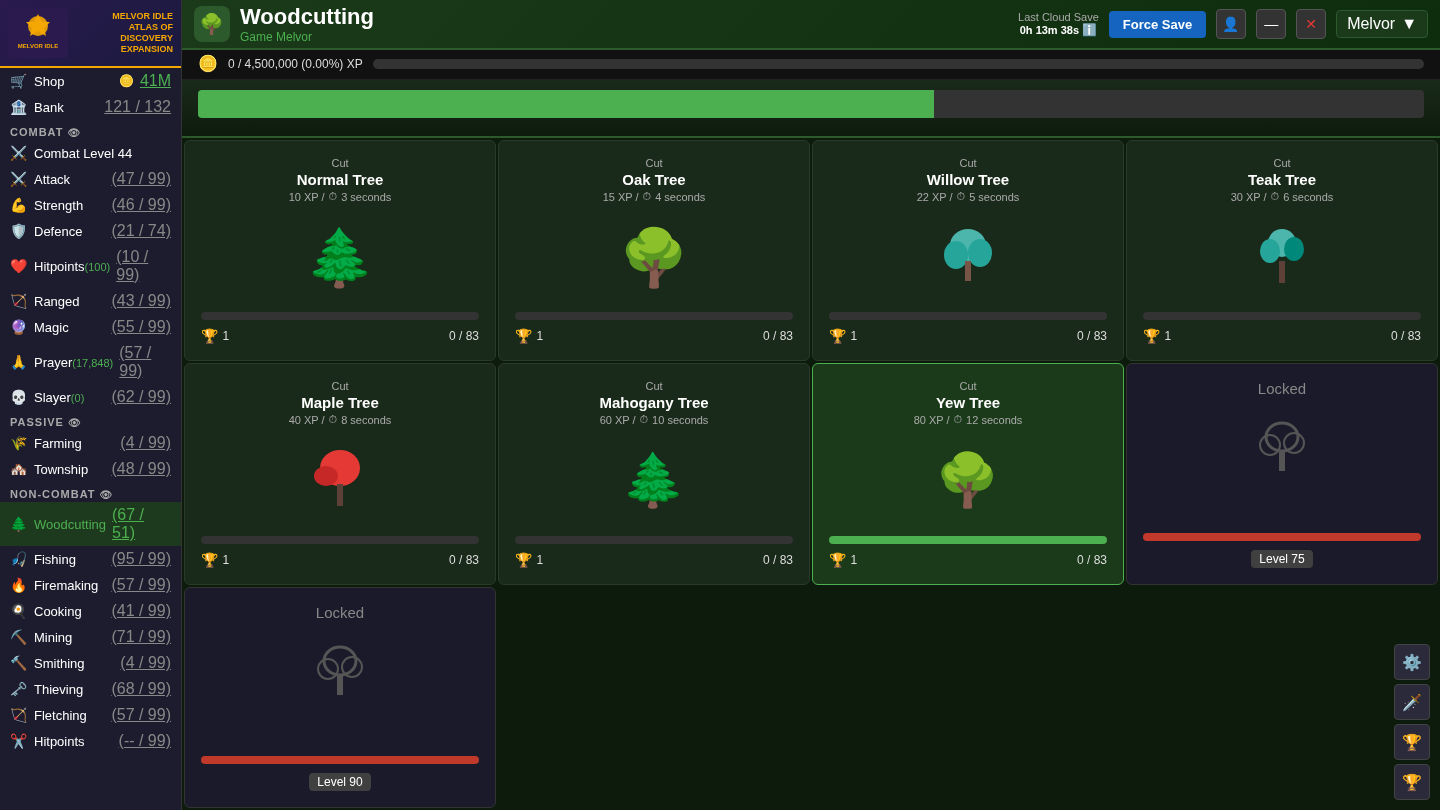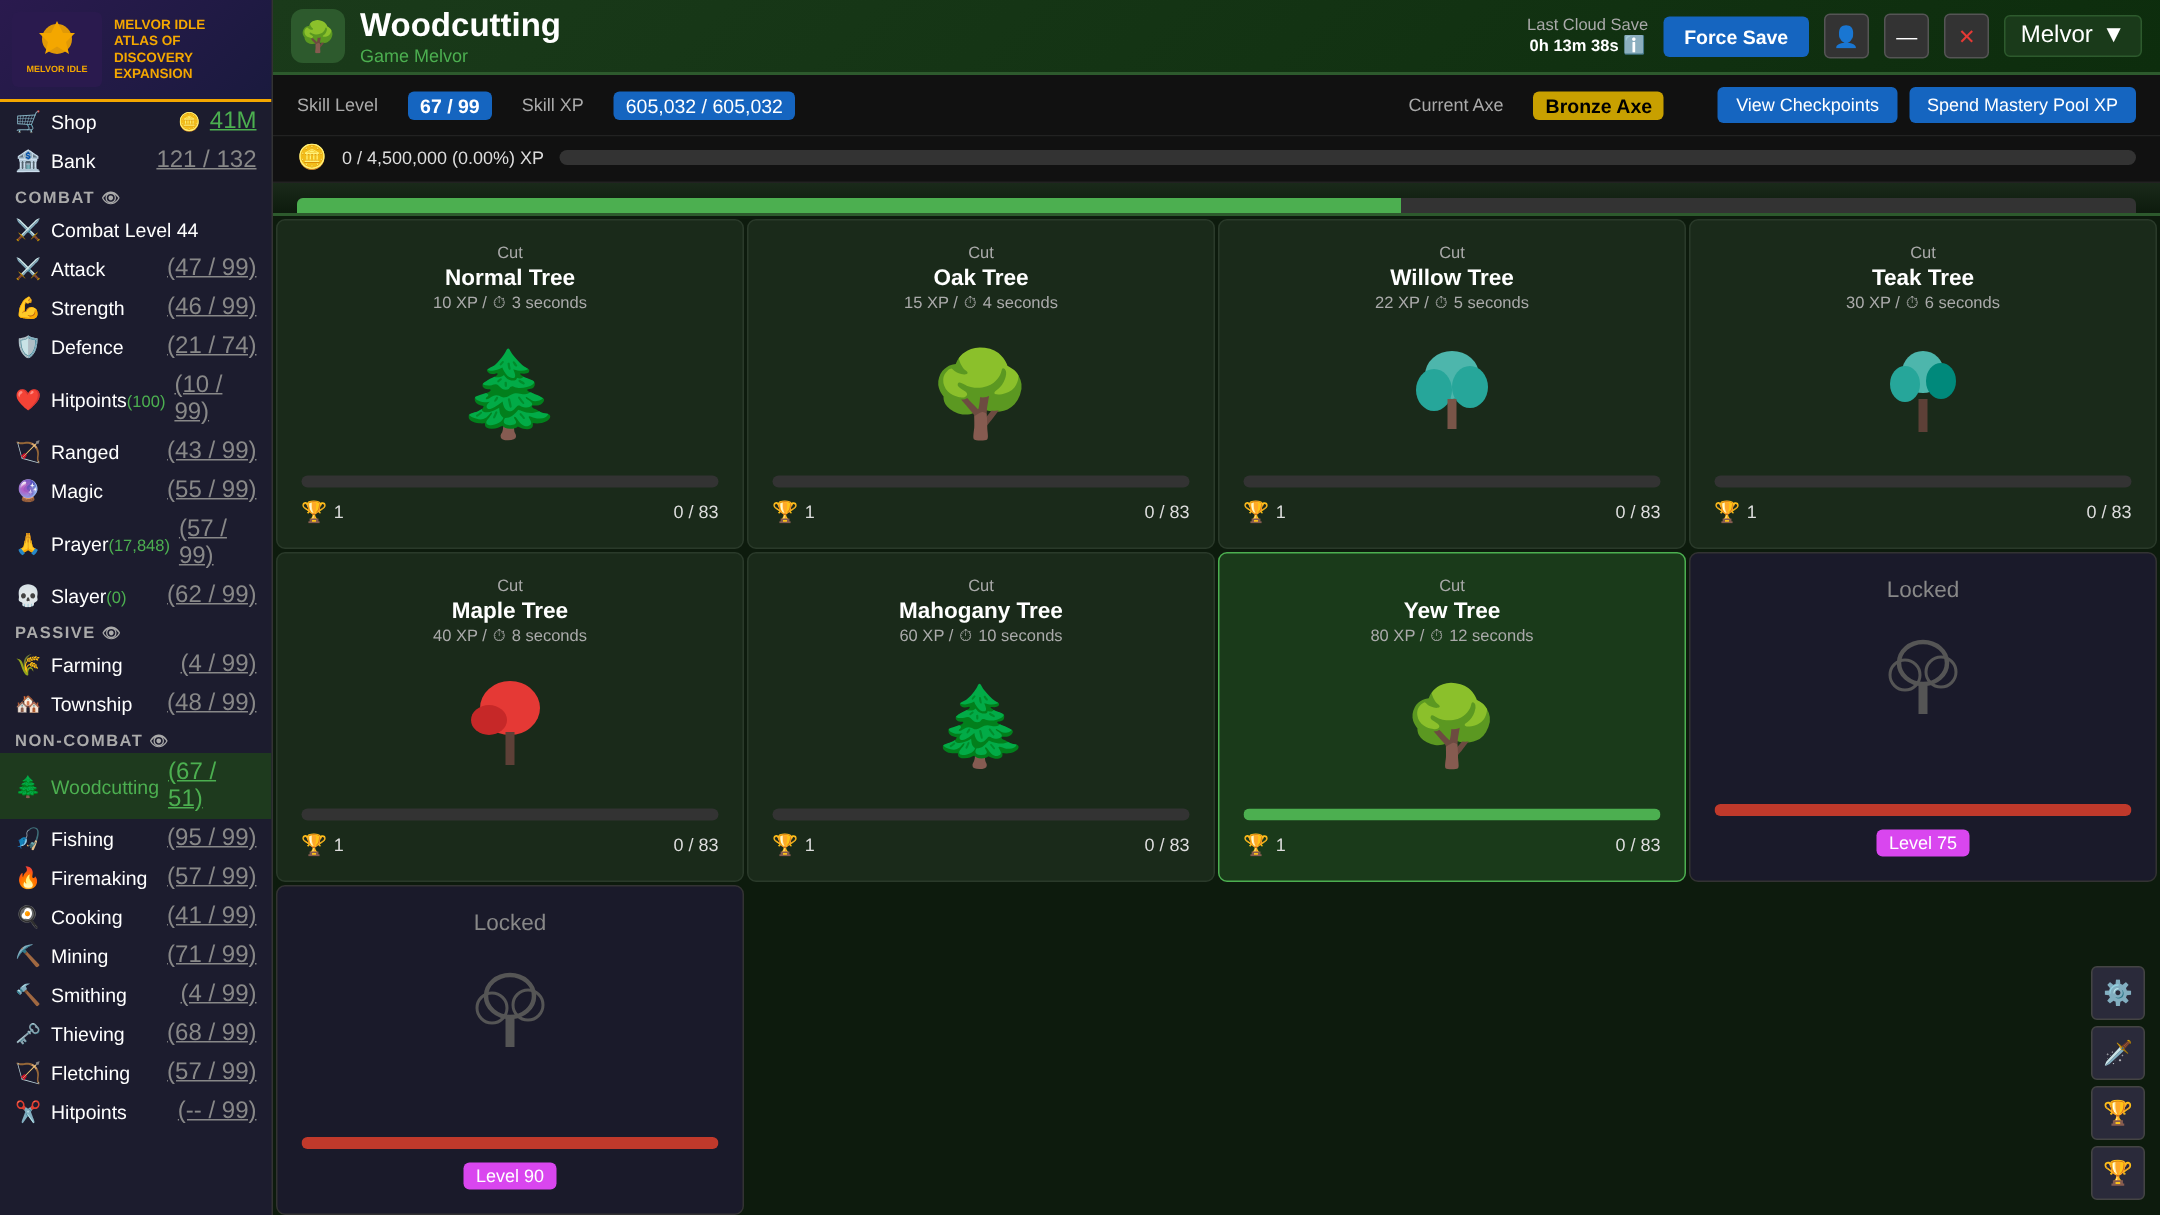--- a/index.html
+++ b/index.html
@@ -8,21 +8,21 @@
     
     #sidebar {
       width: 182px; min-width: 182px; background: #1c1c2e; height: 810px; overflow-y: auto; display: flex; flex-direction: column;
       border-right: 1px solid #333;
     }
     #sidebar::-webkit-scrollbar { width: 4px; }
     #sidebar::-webkit-scrollbar-thumb { background: #444; }
 
     .sidebar-header {
       background: linear-gradient(135deg, #2a1a4e, #1a1a3e);
-      padding: 8px; display: flex; align-items: center; gap: 8px; border-bottom: 2px solid #f4a700;
+      padding: 8px; display: flex; align-items: center; gap: 8px; border-bottom: 2px solid #f4a700; text-align: right;
     }
     .sidebar-logo { width: 60px; height: 50px; }
     .sidebar-logo-text { font-size: 10px; color: #f4a700; font-weight: bold; line-height: 1.2; }
 
     .sidebar-section-header {
       font-size: 11px; font-weight: bold; color: #aaa; padding: 6px 10px 2px; text-transform: uppercase; letter-spacing: 1px;
       display: flex; align-items: center; gap: 4px;
     }
     .sidebar-item {
       display: flex; align-items: center; padding: 4px 10px; gap: 6px; cursor: pointer; font-size: 13px;
@@ -106,21 +106,21 @@
     .tree-card.active { background: #1a3a1a; border-color: #4caf50; }
     .tree-card.locked { background: #1a1a2a; border-color: #333; cursor: default; }
     .tree-card-label { font-size: 11px; color: #aaa; margin-bottom: 2px; }
     .tree-card-name { font-size: 15px; font-weight: bold; color: #fff; margin-bottom: 2px; }
     .tree-card-stats { font-size: 11px; color: #aaa; margin-bottom: 8px; display: flex; align-items: center; gap: 4px; }
     .tree-card-img { width: 70px; height: 70px; display: flex; align-items: center; justify-content: center; font-size: 50px; flex: 1; }
     .tree-card-progress { width: 100%; height: 8px; background: #333; border-radius: 4px; overflow: hidden; margin: 8px 0; }
     .tree-card-progress-inner { height: 100%; background: #4caf50; }
     .tree-card-mastery { width: 100%; display: flex; align-items: center; gap: 4px; font-size: 12px; color: #ddd; }
     .trophy-icon { color: #c8a000; font-size: 14px; }
-    .level-badge { background: #d946ef; color: #fff; padding: 2px 8px; border-radius: 4px; font-size: 12px; margin-top: 1px; }
+    .level-badge { background: #404040; color: #fff; padding: 2px 8px; border-radius: 4px; font-size: 12px; margin-top: 1px; }
     .locked-label { font-size: 15px; font-weight: normal; color: #888; margin-bottom: 8px; }
 
     
     .bottom-icons {
       position: fixed; right: 10px; bottom: 10px; display: flex; flex-direction: column; gap: 4px;
     }
     .bottom-icon-btn {
       width: 36px; height: 36px; background: #2a2a3a; border: 1px solid #444; border-radius: 4px;
       display: flex; align-items: center; justify-content: center; cursor: pointer; font-size: 16px;
     }
@@ -287,32 +287,20 @@
   <div class="topbar-icon-btn">—</div>
   <div class="topbar-icon-btn" style="color:#e53935;">✕</div>
   <div class="topbar-profile">
     <span>Melvor</span>
     <span>▼</span>
   </div>
 </div>
 
 <div id="main">
 
-  <div class="skill-header">
-    <span class="skill-level-label">Skill Level</span>
-    <span class="skill-level-badge">67 / 99</span>
-    <span class="skill-xp-label">Skill XP</span>
-    <span class="skill-xp-badge">605,032 / 605,032</span>
-    <span class="skill-axe-label">Current Axe</span>
-    <span class="skill-axe-badge">Bronze Axe</span>
-    <div class="skill-btns">
-      <button class="skill-btn">View Checkpoints</button>
-      <button class="skill-btn">Spend Mastery Pool XP</button>
-    </div>
-  </div>
 
   <div class="xp-bar-area">
     <span class="xp-coin">🪙</span>
     <span class="xp-text">0 / 4,500,000 (0.00%) XP</span>
     <div class="xp-bar-outer">
       <div class="xp-bar-inner" style="width: 0%;"></div>
     </div>
   </div>
 
   <div class="activity-section">

